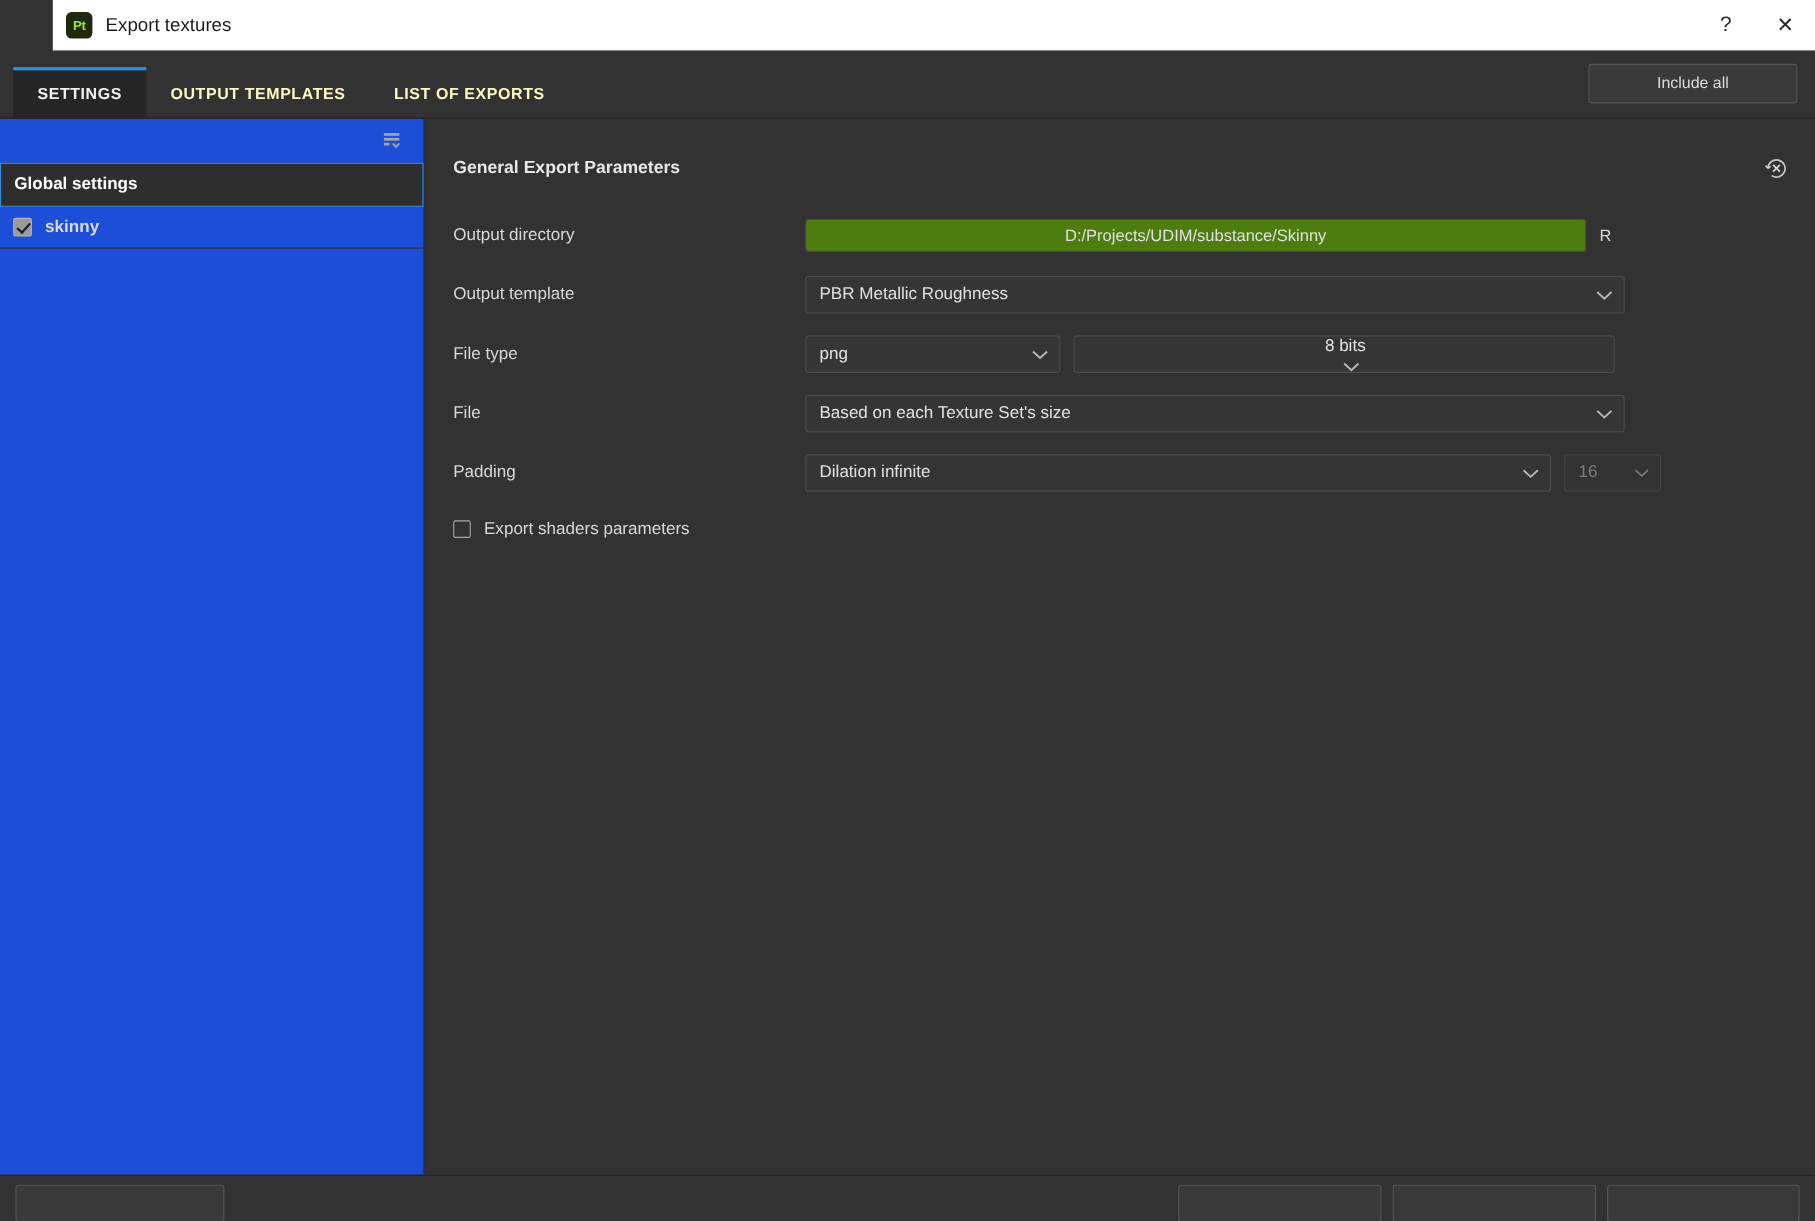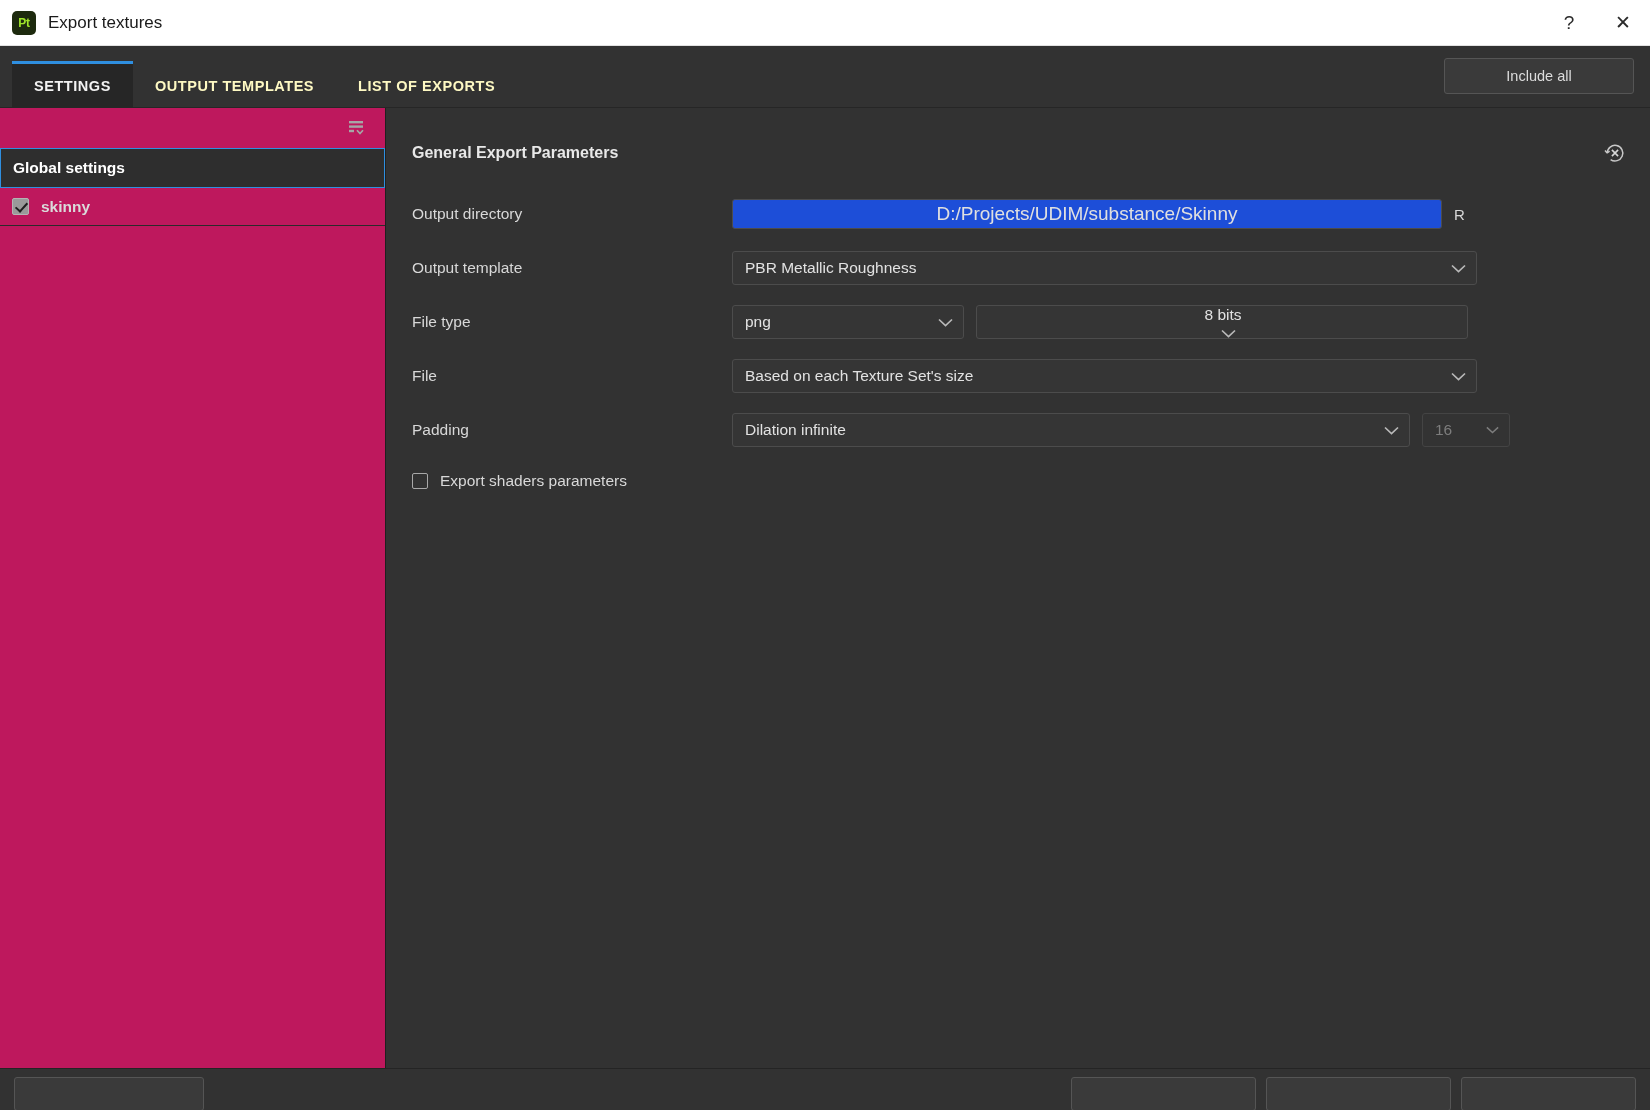--- a/index.html
+++ b/index.html
@@ -13,20 +13,21 @@
   }
 
   
   #titlebar {
     height: 46px;
     background: #ffffff;
     display: flex;
     align-items: center;
     padding: 0 0 0 12px;
     border-bottom: 1px solid #e2e2e2;
+    margin-left: 48px;
   }
   #pt-logo {
     width: 24px; height: 24px;
     border-radius: 5px;
     background: #1d2a0e;
     color: #9fe52a;
     font-size: 12px;
     font-weight: bold;
     display: flex;
     align-items: center;
@@ -108,21 +109,21 @@
   #content {
     display: flex;
     height: calc(1110px - 46px - 62px - 42px);
     background: #323232;
   }
 
   
   #sidebar {
     width: 386px;
     flex: none;
-    background: #be185d;
+    background: #1d4ed8;
     border-right: 1px solid #202020;
     display: flex;
     flex-direction: column;
   }
   #sidebar-toolbar {
     height: 40px;
     display: flex;
     align-items: center;
     justify-content: flex-end;
     padding-right: 18px;
@@ -202,25 +203,25 @@
     width: 320px;
     flex: none;
     font-size: 15.5px;
     color: #d8d8d8;
   }
   .fields { display: flex; align-items: center; gap: 12px; }
 
   .textfield {
     width: 710px;
     height: 30px;
-    background: #1d4ed8;
+    background: #4d7c0f;
     border: 1px solid #4c4c4c;
     border-radius: 3px;
     color: #e0e0e0;
-    font-size: 19px;
+    font-size: 15px;
     display: flex;
     align-items: center;
     justify-content: center;
     padding: 11px 8px;
     cursor: text;
   }
   .browse-btn {
     width: 22px;
     height: 30px;
     background: transparent;

